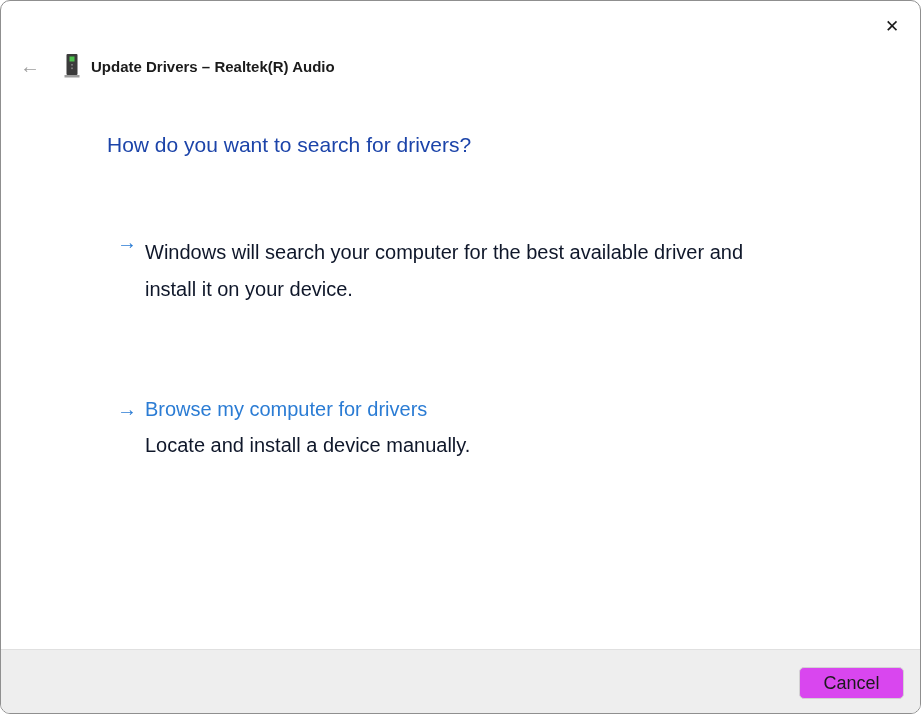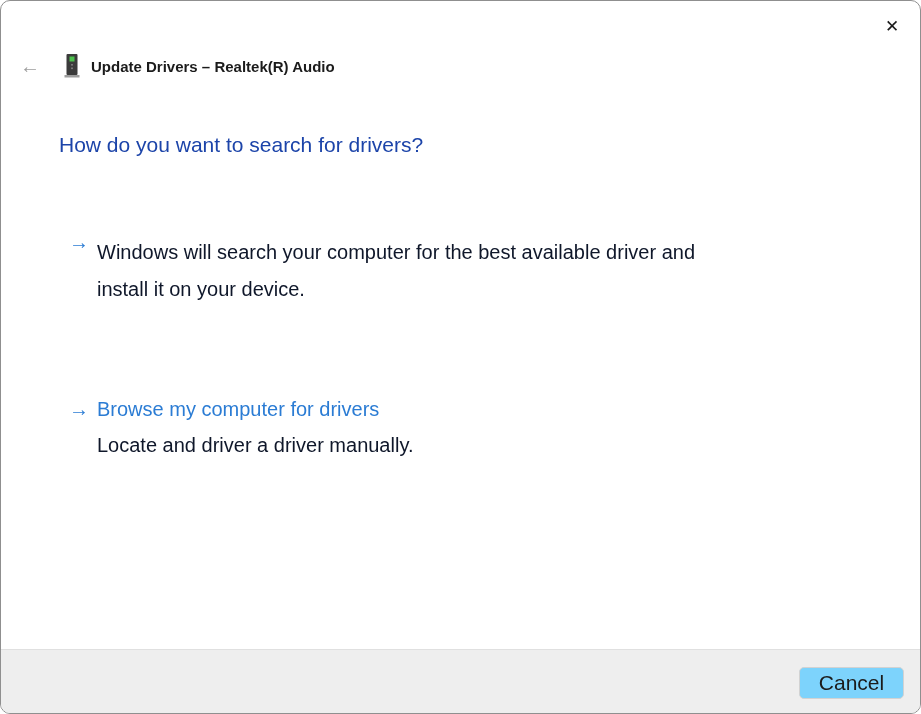--- a/index.html
+++ b/index.html
@@ -57,20 +57,21 @@
   .header-title {
     margin-left: 10px;
     font-size: 15px;
     color: #1b1b1b;
     font-weight: bold;
   }
   
   .content {
     padding-left: 58px;
     padding-right: 40px;
+    margin-left: 48px;
   }
   .page-title {
     margin-top: 50px;
     font-size: 21px;
     font-weight: 400;
     color: #1c44a9;
   }
   .options {
     margin-top: 72px;
   }
@@ -109,25 +110,25 @@
     position: absolute;
     left: 0; right: 0; bottom: 0;
     height: 64px;
     background: #eeeeee;
     border-top: 1px solid #e0e0e0;
   }
   .cancel-button {
     position: absolute;
     right: 16px; top: 17px;
     width: 105px; height: 32px;
-    background: #7dd3fc;
+    background: #d946ef;
     border: 1px solid #d2d2d2;
     border-radius: 5px;
     font-family: "Liberation Sans", sans-serif;
-    font-size: 21px;
+    font-size: 18px;
     color: #1b1b1b;
     cursor: pointer;
   }
 </style>
 </head>
 <body>
 
 <div class="window">
 
   <div class="titlebar">
@@ -161,21 +162,21 @@
         <span class="option-arrow">→</span>
         <span class="option-text">
           <div class="option-desc">Windows will search your computer for the best available driver and install it on your device.</div>
         </span>
       </div>
 
       <div class="option">
         <span class="option-arrow">→</span>
         <span class="option-text">
           <div class="option-title">Browse my computer for drivers</div>
-          <div class="option-desc">Locate and driver a driver manually.</div>
+          <div class="option-desc">Locate and install a device manually.</div>
         </span>
       </div>
 
     </div>
   </div>
 
   <div class="footer">
     <button class="cancel-button">Cancel</button>
   </div>
 

